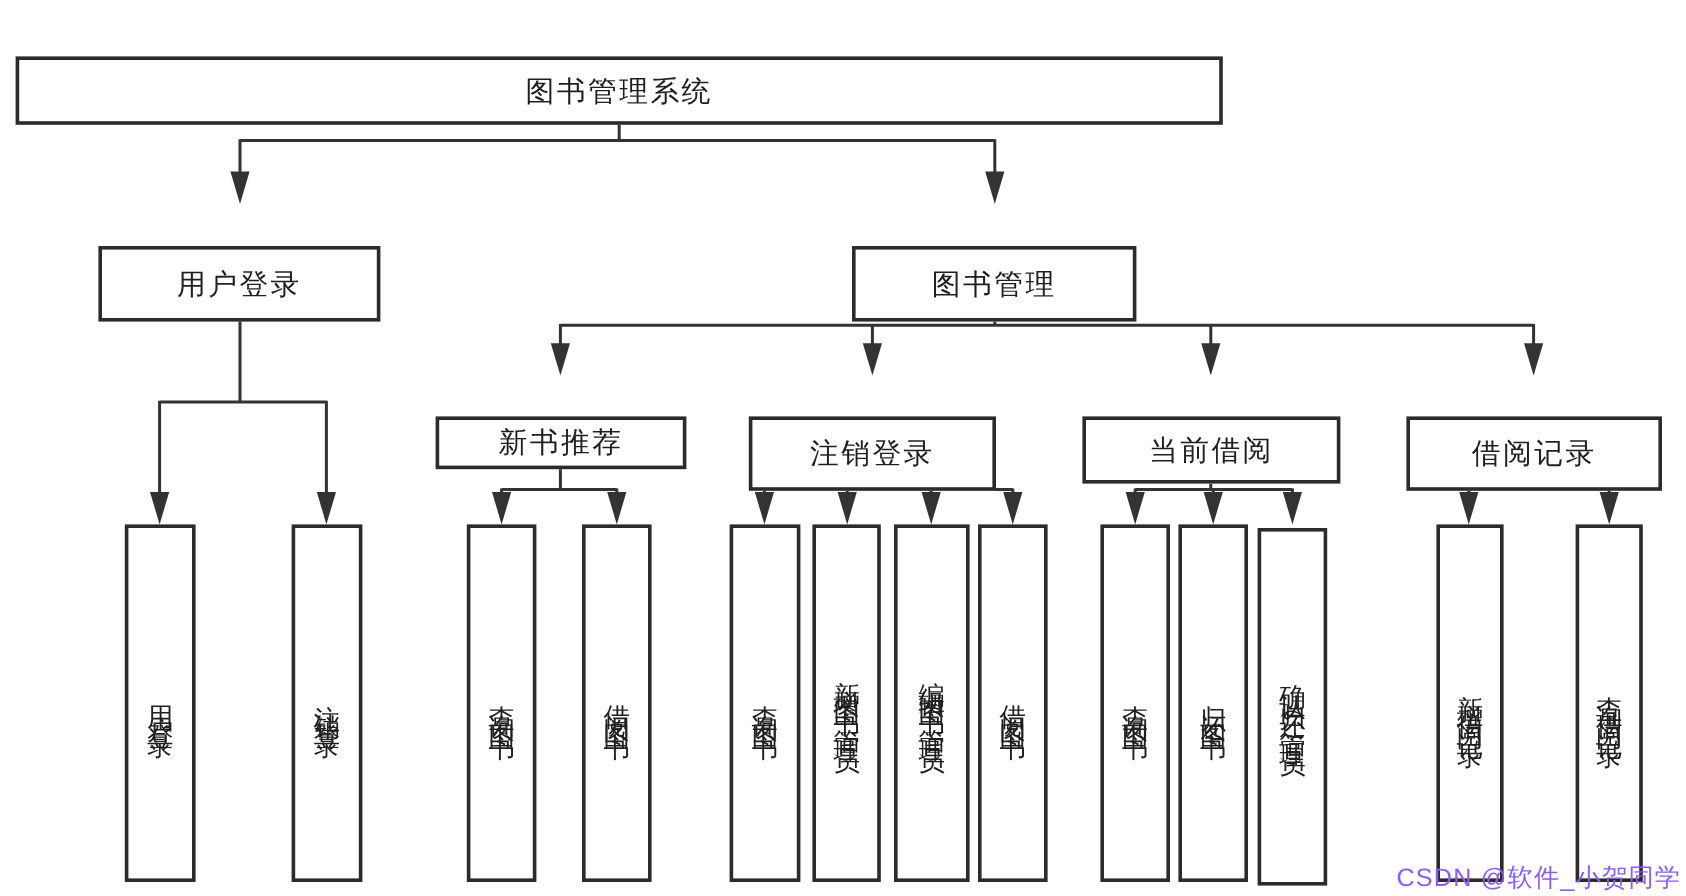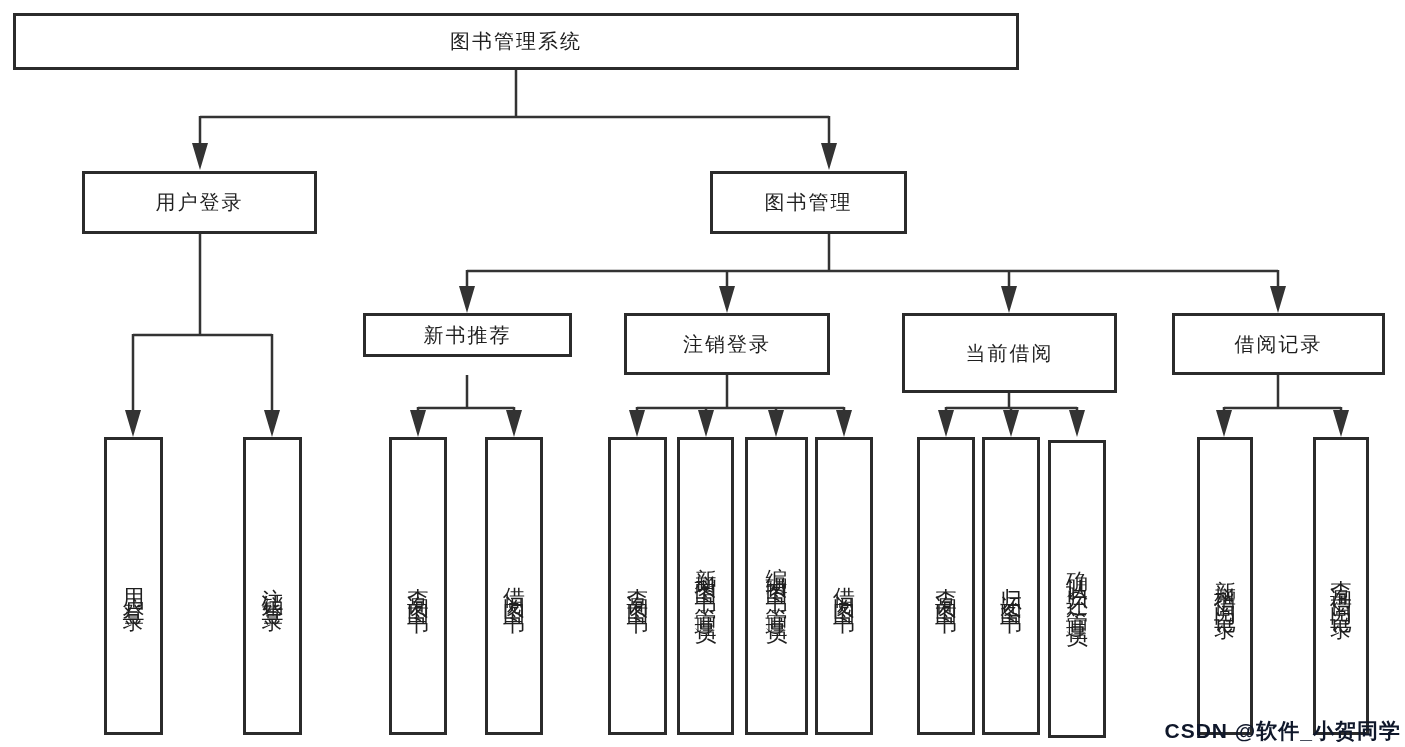--- a/index.html
+++ b/index.html
@@ -6,21 +6,21 @@
   .canvas{
     position:relative;width:1405px;height:747px;background:#ffffff;
     font-family:"Liberation Sans","DejaVu Sans",sans-serif;
     color:#1f1f1f;overflow:hidden;
   }
   .connector-layer{position:absolute;left:0;top:0;pointer-events:none;}
   .box{
     position:absolute;background:#ffffff;border:3px solid #2b2b2b;
     box-sizing:border-box;display:flex;align-items:center;justify-content:center;
   }
-  .hbox{font-size:20px;letter-spacing:2px;white-space:nowrap;}
+  .hbox{font-size:24px;letter-spacing:2px;white-space:nowrap;margin-top:34px;}
   .vbox{
     writing-mode:vertical-lr;text-orientation:mixed;
     font-size:22px;letter-spacing:8px;line-height:1;
   }
   .watermark{
     position:absolute;right:4px;bottom:2px;
     font-size:21px;letter-spacing:1px;color:#9b9b9b;
     white-space:nowrap;z-index:5;
   }
 </style>
@@ -73,39 +73,39 @@
          M637 437 l-8 -27 h16 Z  M706 437 l-8 -27 h16 Z
          M776 437 l-8 -27 h16 Z  M844 437 l-8 -27 h16 Z
          M946 437 l-8 -27 h16 Z  M1011 437 l-8 -27 h16 Z
          M1077 437 l-8 -27 h16 Z
          M1224 437 l-8 -27 h16 Z M1341 437 l-8 -27 h16 Z" fill="#333333" stroke="none"></path>
   </svg>
 
   <div class="box hbox" style="left: 13px; top: 13px; width: 1006px; height: 57px; border-color: rgb(43, 43, 43);">图书管理系统</div>
 
   <div class="box hbox" style="left: 82px; top: 171px; width: 235px; height: 63px; border-color: rgb(43, 43, 43);">用户登录</div>
-  <div class="box hbox" style="left: 710px; top: 171px; width: 197px; height: 63px; border-color: rgb(43, 43, 43);">图书管理</div>
+  <div class="box hbox" style="left: 710px; top: 171px; width: 237px; height: 63px; border-color: rgb(43, 43, 43);">图书管理</div>
 
   <div class="box hbox" style="left: 363px; top: 313px; width: 209px; height: 44px; border-color: rgb(43, 43, 43);">新书推荐</div>
   <div class="box hbox" style="left: 624px; top: 313px; width: 206px; height: 62px; border-color: rgb(43, 43, 43);">注销登录</div>
-  <div class="box hbox" style="left: 902px; top: 313px; width: 215px; height: 80px; border-color: rgb(43, 43, 43);">当前借阅</div>
+  <div class="box hbox" style="left: 902px; top: 313px; width: 215px; height: 56px; border-color: rgb(43, 43, 43);">当前借阅</div>
   <div class="box hbox" style="left: 1172px; top: 313px; width: 213px; height: 62px; border-color: rgb(43, 43, 43);">借阅记录</div>
 
   <div class="box vbox" style="left: 104px; top: 437px; width: 59px; height: 298px; border-color: rgb(43, 43, 43);">用户登录</div>
   <div class="box vbox" style="left: 243px; top: 437px; width: 59px; height: 298px; border-color: rgb(43, 43, 43);">注销登录</div>
 
   <div class="box vbox" style="left: 389px; top: 437px; width: 58px; height: 298px; border-color: rgb(43, 43, 43);">查询图书</div>
   <div class="box vbox" style="left: 485px; top: 437px; width: 58px; height: 298px; border-color: rgb(43, 43, 43);">借阅图书</div>
 
   <div class="box vbox" style="left: 608px; top: 437px; width: 59px; height: 298px; border-color: rgb(43, 43, 43);">查询图书</div>
   <div class="box vbox" style="left: 677px; top: 437px; width: 57px; height: 298px; border-color: rgb(43, 43, 43);">新增图书（管理员）</div>
   <div class="box vbox" style="left: 745px; top: 437px; width: 63px; height: 298px; border-color: rgb(43, 43, 43);">编辑图书（管理员）</div>
   <div class="box vbox" style="left: 815px; top: 437px; width: 58px; height: 298px; border-color: rgb(43, 43, 43);">借阅图书</div>
 
   <div class="box vbox" style="left: 917px; top: 437px; width: 58px; height: 298px; border-color: rgb(43, 43, 43);">查询图书</div>
   <div class="box vbox" style="left: 982px; top: 437px; width: 58px; height: 298px; border-color: rgb(43, 43, 43);">归还图书</div>
   <div class="box vbox" style="left: 1048px; top: 440px; width: 58px; height: 298px; border-color: rgb(43, 43, 43);">确认归还（管理员）</div>
 
   <div class="box vbox" style="left: 1197px; top: 437px; width: 56px; height: 298px; border-color: rgb(43, 43, 43);">新增借阅记录</div>
   <div class="box vbox" style="left: 1313px; top: 437px; width: 56px; height: 298px; border-color: rgb(43, 43, 43);">查询借阅记录</div>
 
-  <div class="watermark" style="color: #0f172a; font-weight: bold;">CSDN @软件_小贺同学</div>
+  <div class="watermark" style="color: #8b5cf6;">CSDN @软件_小贺同学</div>
 </div>
 
 </body></html>

